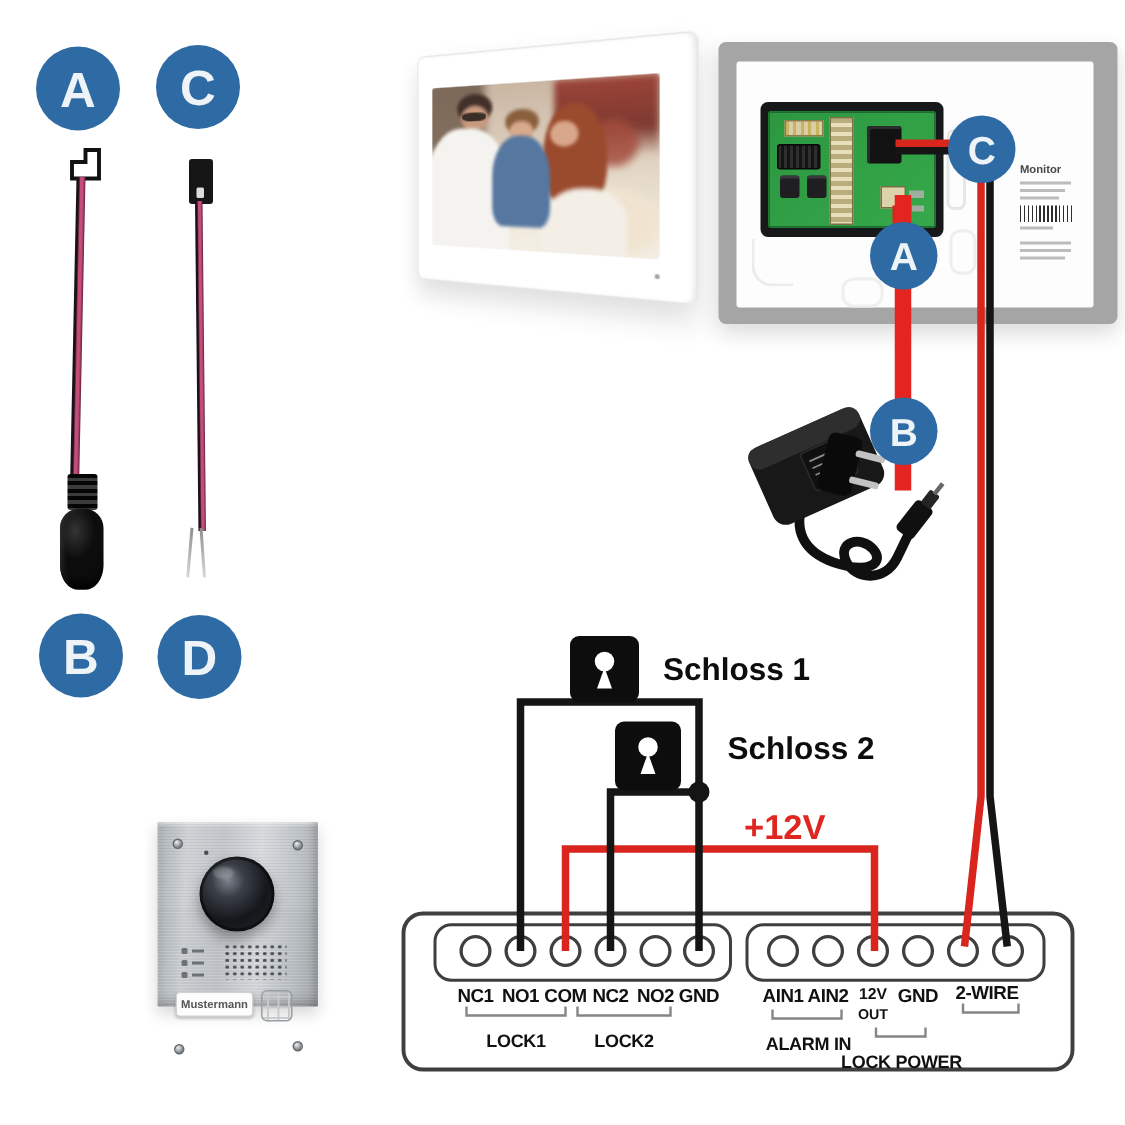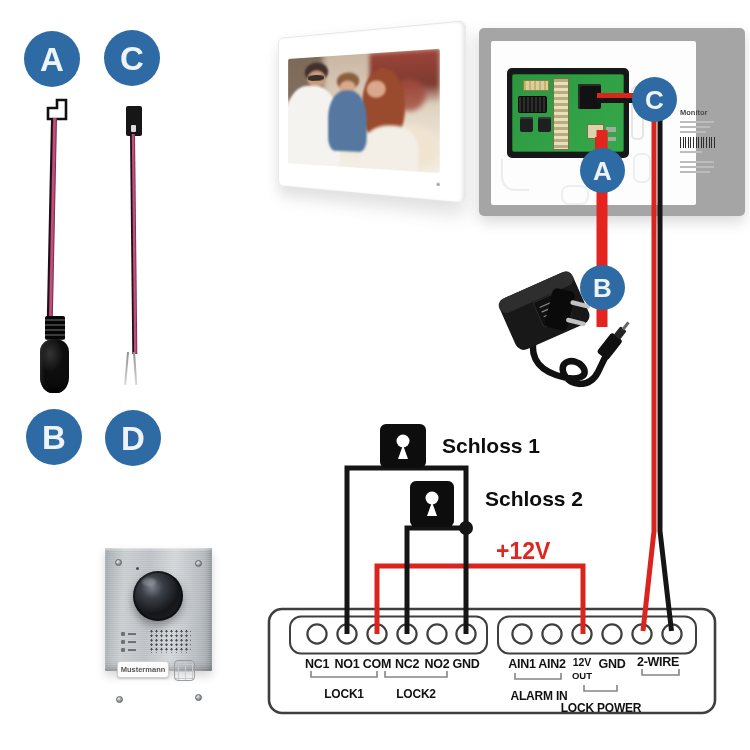--- a/index.html
+++ b/index.html
@@ -31,21 +31,21 @@
            border:1px solid #e6e6e6;border-radius:6px;
            transform:perspective(350px) rotateY(-22deg);
            box-shadow:0 10px 18px rgba(0,0,0,.13), inset -3px 0 5px -3px #cfcfcf;z-index:5;}
   .screen{position:absolute;left:12px;top:23px;width:164px;height:114px;overflow:hidden;
           border-radius:2px;background:linear-gradient(180deg,#c9b7a4 0%,#dccdbb 40%,#eee6d8 75%,#f4efe5 100%);}
   .ph{position:absolute;border-radius:50%;}
   .mdot{position:absolute;right:22px;bottom:13px;width:3px;height:3px;border-radius:50%;background:#9a9a9a;}
   
   .frame{position:absolute;left:479px;top:28px;width:266px;height:188px;background:#a5a5a6;
          border-radius:5px;box-shadow:0 6px 14px rgba(0,0,0,.15);z-index:5;}
-  .frame-in{position:absolute;left:12px;top:13px;width:205px;height:164px;background:#fdfdfd;border-radius:2px;}
+  .frame-in{position:absolute;left:12px;top:13px;width:238px;height:164px;background:#fdfdfd;border-radius:2px;}
   .mold{position:absolute;border:2px solid #ececec;}
   .compartment{position:absolute;left:16px;top:27px;width:122px;height:90px;background:#17181a;border-radius:5px;}
   .pcb{position:absolute;left:5px;top:6px;width:112px;height:78px;border-radius:2px;
        background:linear-gradient(135deg,#2c9740,#36a84b);border:1px solid #1d7a30;box-sizing:border-box;}
   .hdr{position:absolute;left:10px;top:5px;width:26px;height:11px;background:#d8cfa8;border:1px solid #8a7d4a;
        box-sizing:border-box;background-image:repeating-linear-gradient(90deg,#c9b35e 0 2px,transparent 2px 5px);}
   .ic{position:absolute;left:6px;top:22px;width:27px;height:15px;background:#141414;border-radius:1px;
       box-shadow:0 0 0 1px #0a0a0a;background-image:repeating-linear-gradient(90deg,#2e2e2e 0 2px,transparent 2px 4px);}
   .cap{position:absolute;width:13px;height:15px;background:#1f1f22;border-radius:2px;box-shadow:inset 0 2px 0 #3a3a3e;}
   .ribbon{position:absolute;left:40px;top:3px;width:16px;height:72px;background:#ddd3aa;border:1px solid #7a6f45;box-sizing:border-box;

